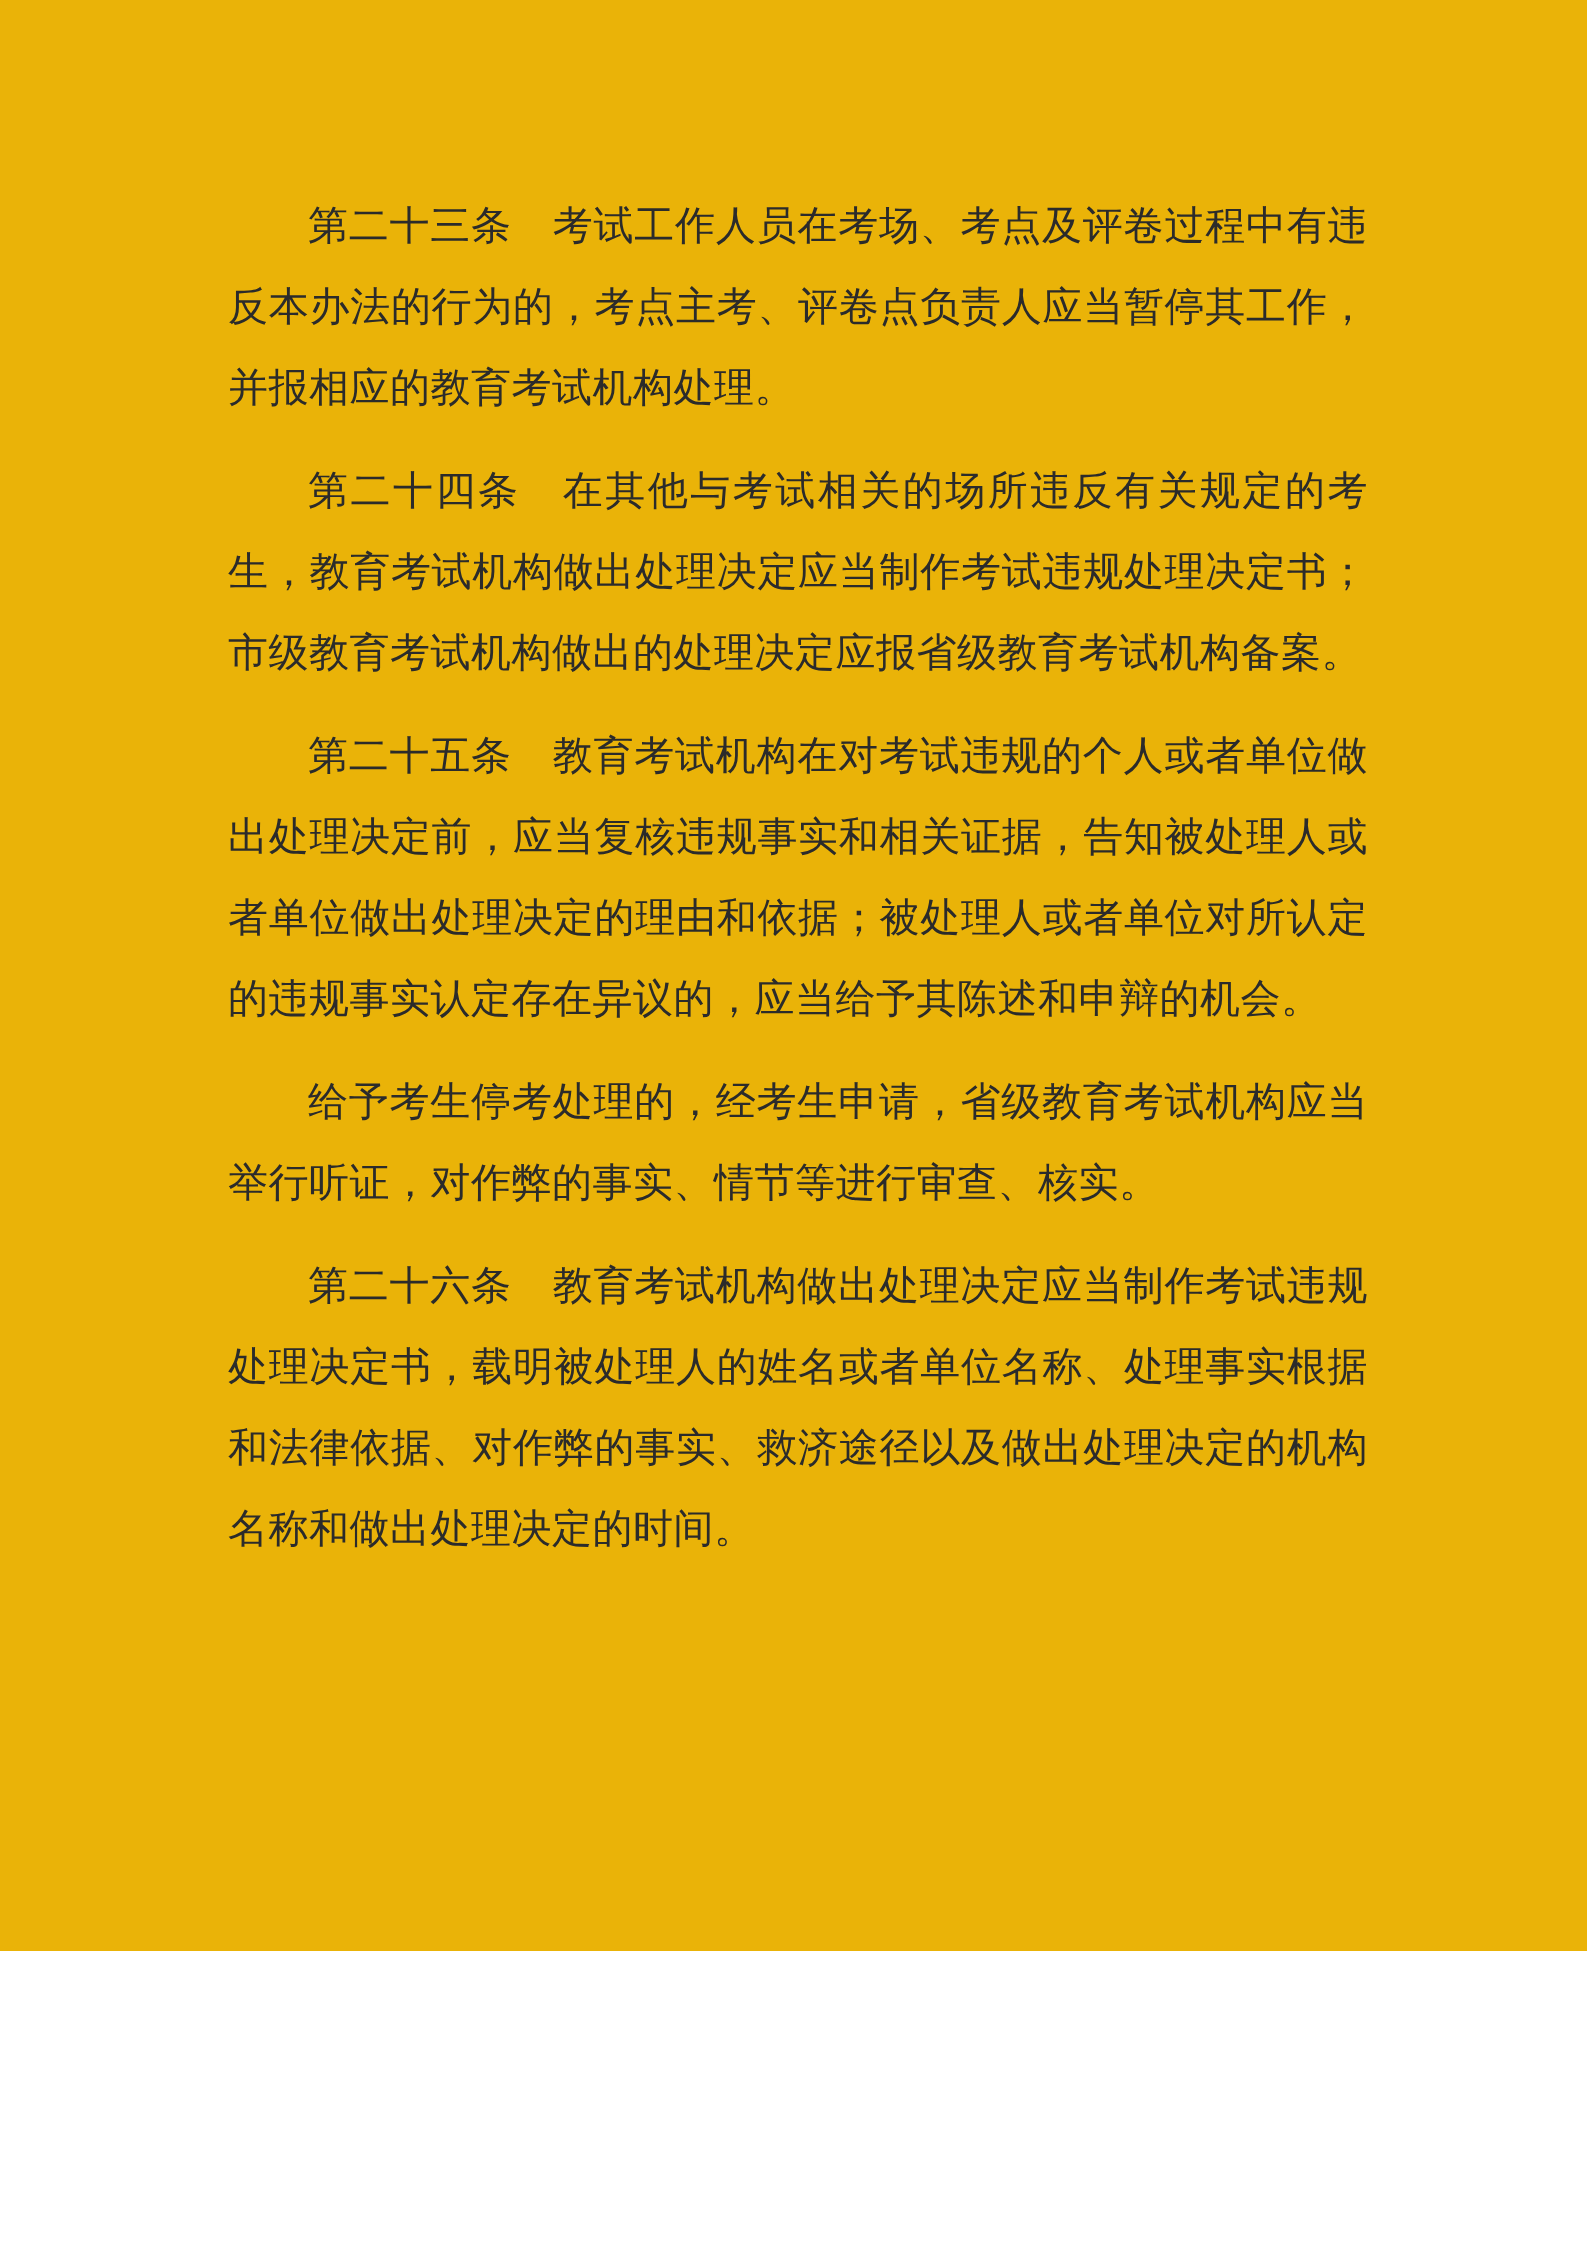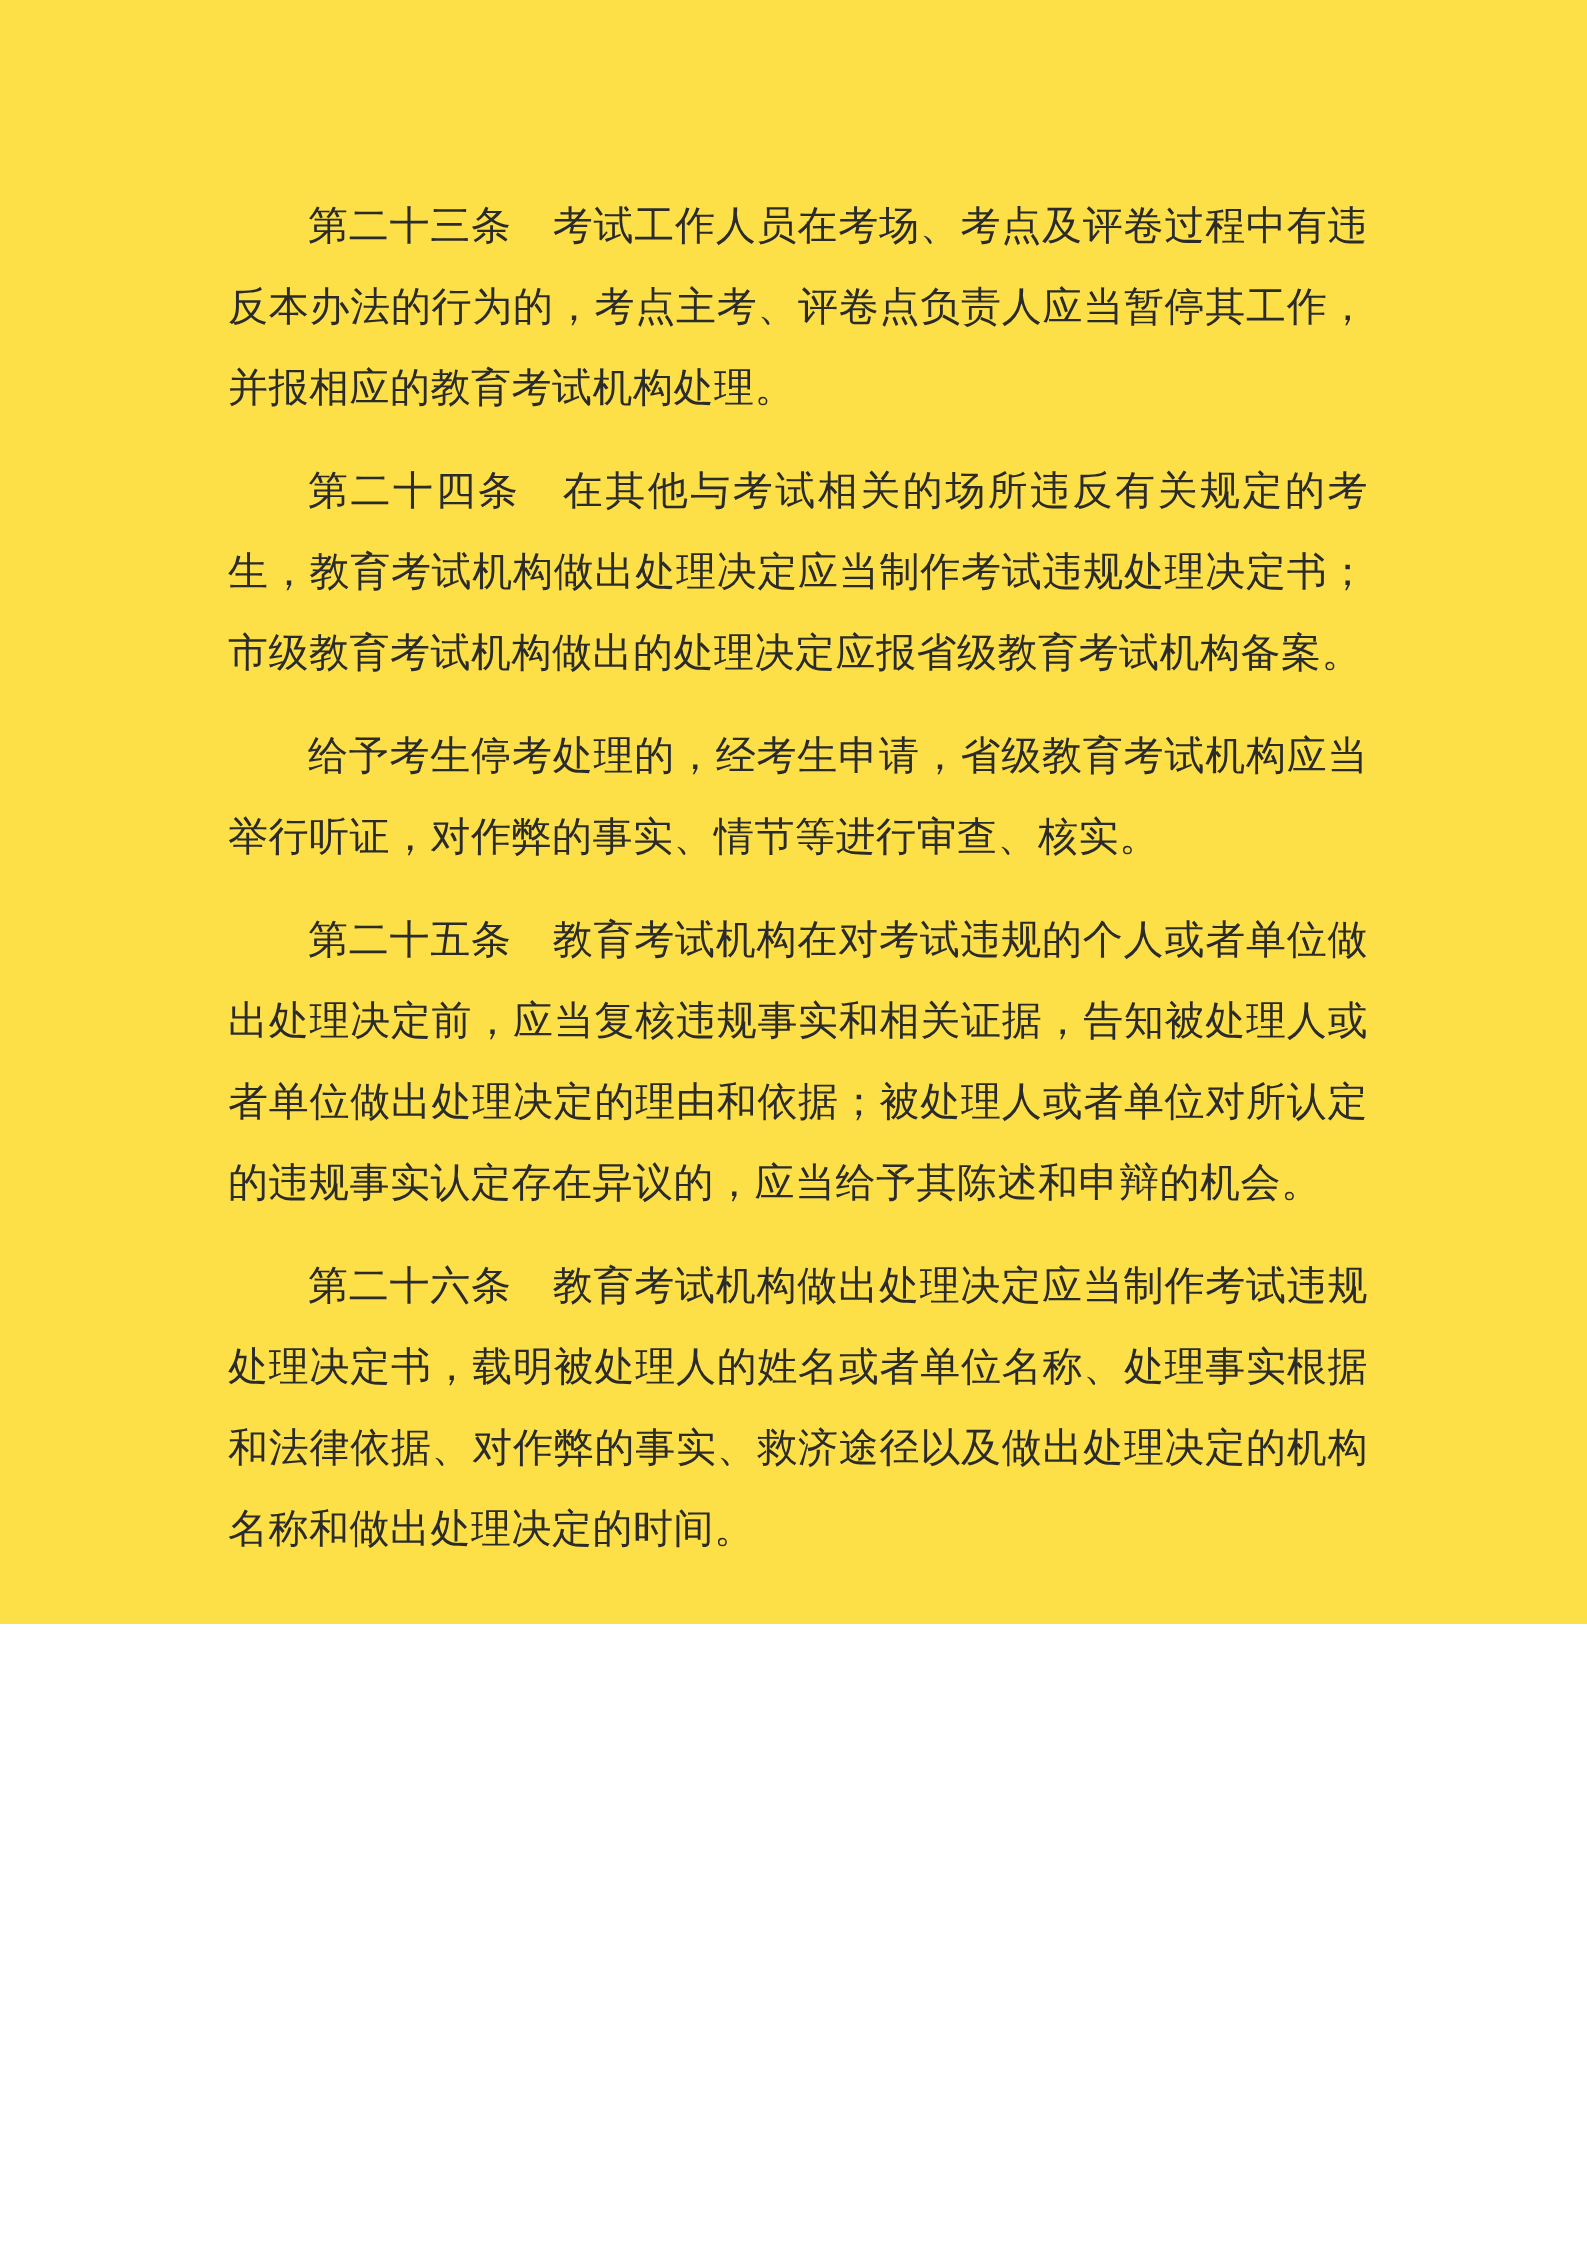--- a/index.html
+++ b/index.html
@@ -3,22 +3,22 @@
 <meta charset="utf-8">
 <style>
   html, body {
     margin: 0;
     padding: 0;
     background: #ffffff;
   }
   .page {
     position: relative;
     width: 1587px;
-    height: 1624px;
-    background: #fde047;
+    height: 1951px;
+    background: #eab308;
     box-sizing: border-box;
     overflow: hidden;
   }
   .content {
     position: absolute;
     left: 228px;
     top: 185px;
     width: 1140px;
   }
   .para {
@@ -37,17 +37,17 @@
     margin-bottom: 0;
   }
 </style>
 </head>
 <body>
 
 <div class="page">
   <div class="content">
     <p class="para">第二十三条　考试工作人员在考场、考点及评卷过程中有违反本办法的行为的，考点主考、评卷点负责人应当暂停其工作，并报相应的教育考试机构处理。</p>
     <p class="para">第二十四条　在其他与考试相关的场所违反有关规定的考生，教育考试机构做出处理决定应当制作考试违规处理决定书；市级教育考试机构做出的处理决定应报省级教育考试机构备案。</p>
+    <p class="para">第二十五条　教育考试机构在对考试违规的个人或者单位做出处理决定前，应当复核违规事实和相关证据，告知被处理人或者单位做出处理决定的理由和依据；被处理人或者单位对所认定的违规事实认定存在异议的，应当给予其陈述和申辩的机会。</p>
     <p class="para">给予考生停考处理的，经考生申请，省级教育考试机构应当举行听证，对作弊的事实、情节等进行审查、核实。</p>
-    <p class="para">第二十五条　教育考试机构在对考试违规的个人或者单位做出处理决定前，应当复核违规事实和相关证据，告知被处理人或者单位做出处理决定的理由和依据；被处理人或者单位对所认定的违规事实认定存在异议的，应当给予其陈述和申辩的机会。</p>
     <p class="para">第二十六条　教育考试机构做出处理决定应当制作考试违规处理决定书，载明被处理人的姓名或者单位名称、处理事实根据和法律依据、对作弊的事实、救济途径以及做出处理决定的机构名称和做出处理决定的时间。</p>
   </div>
 </div>
 
 </body></html>

